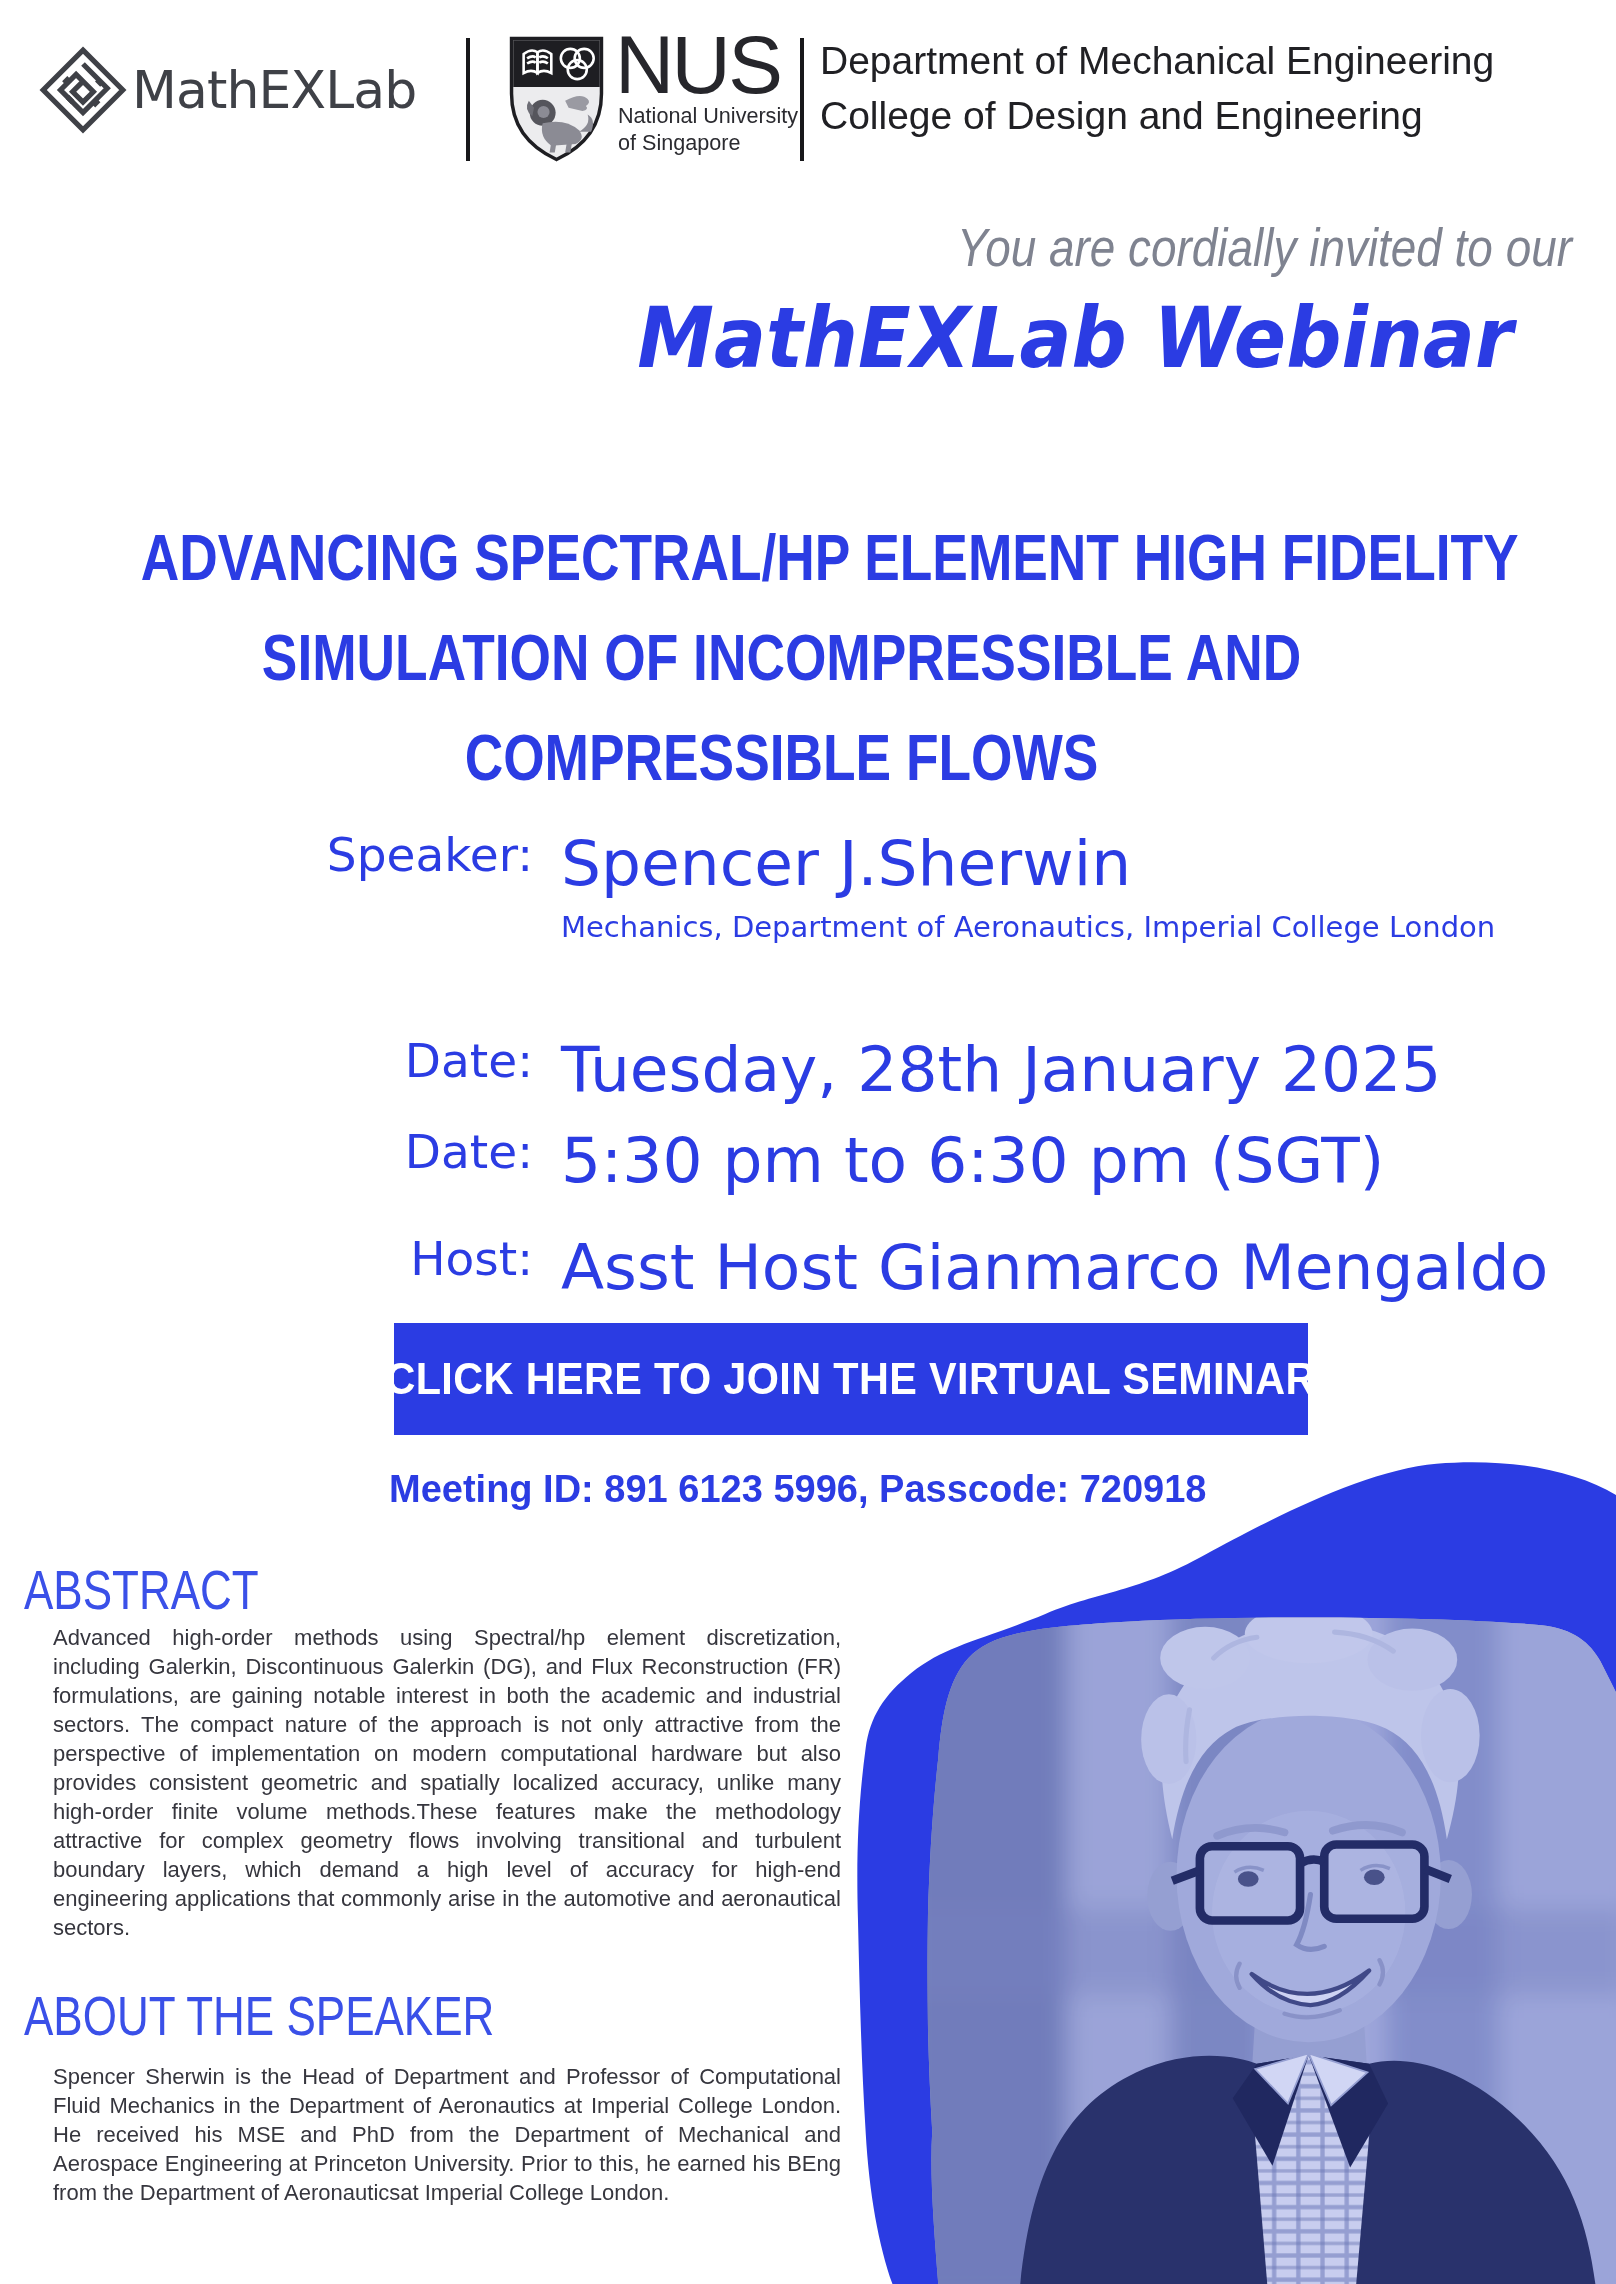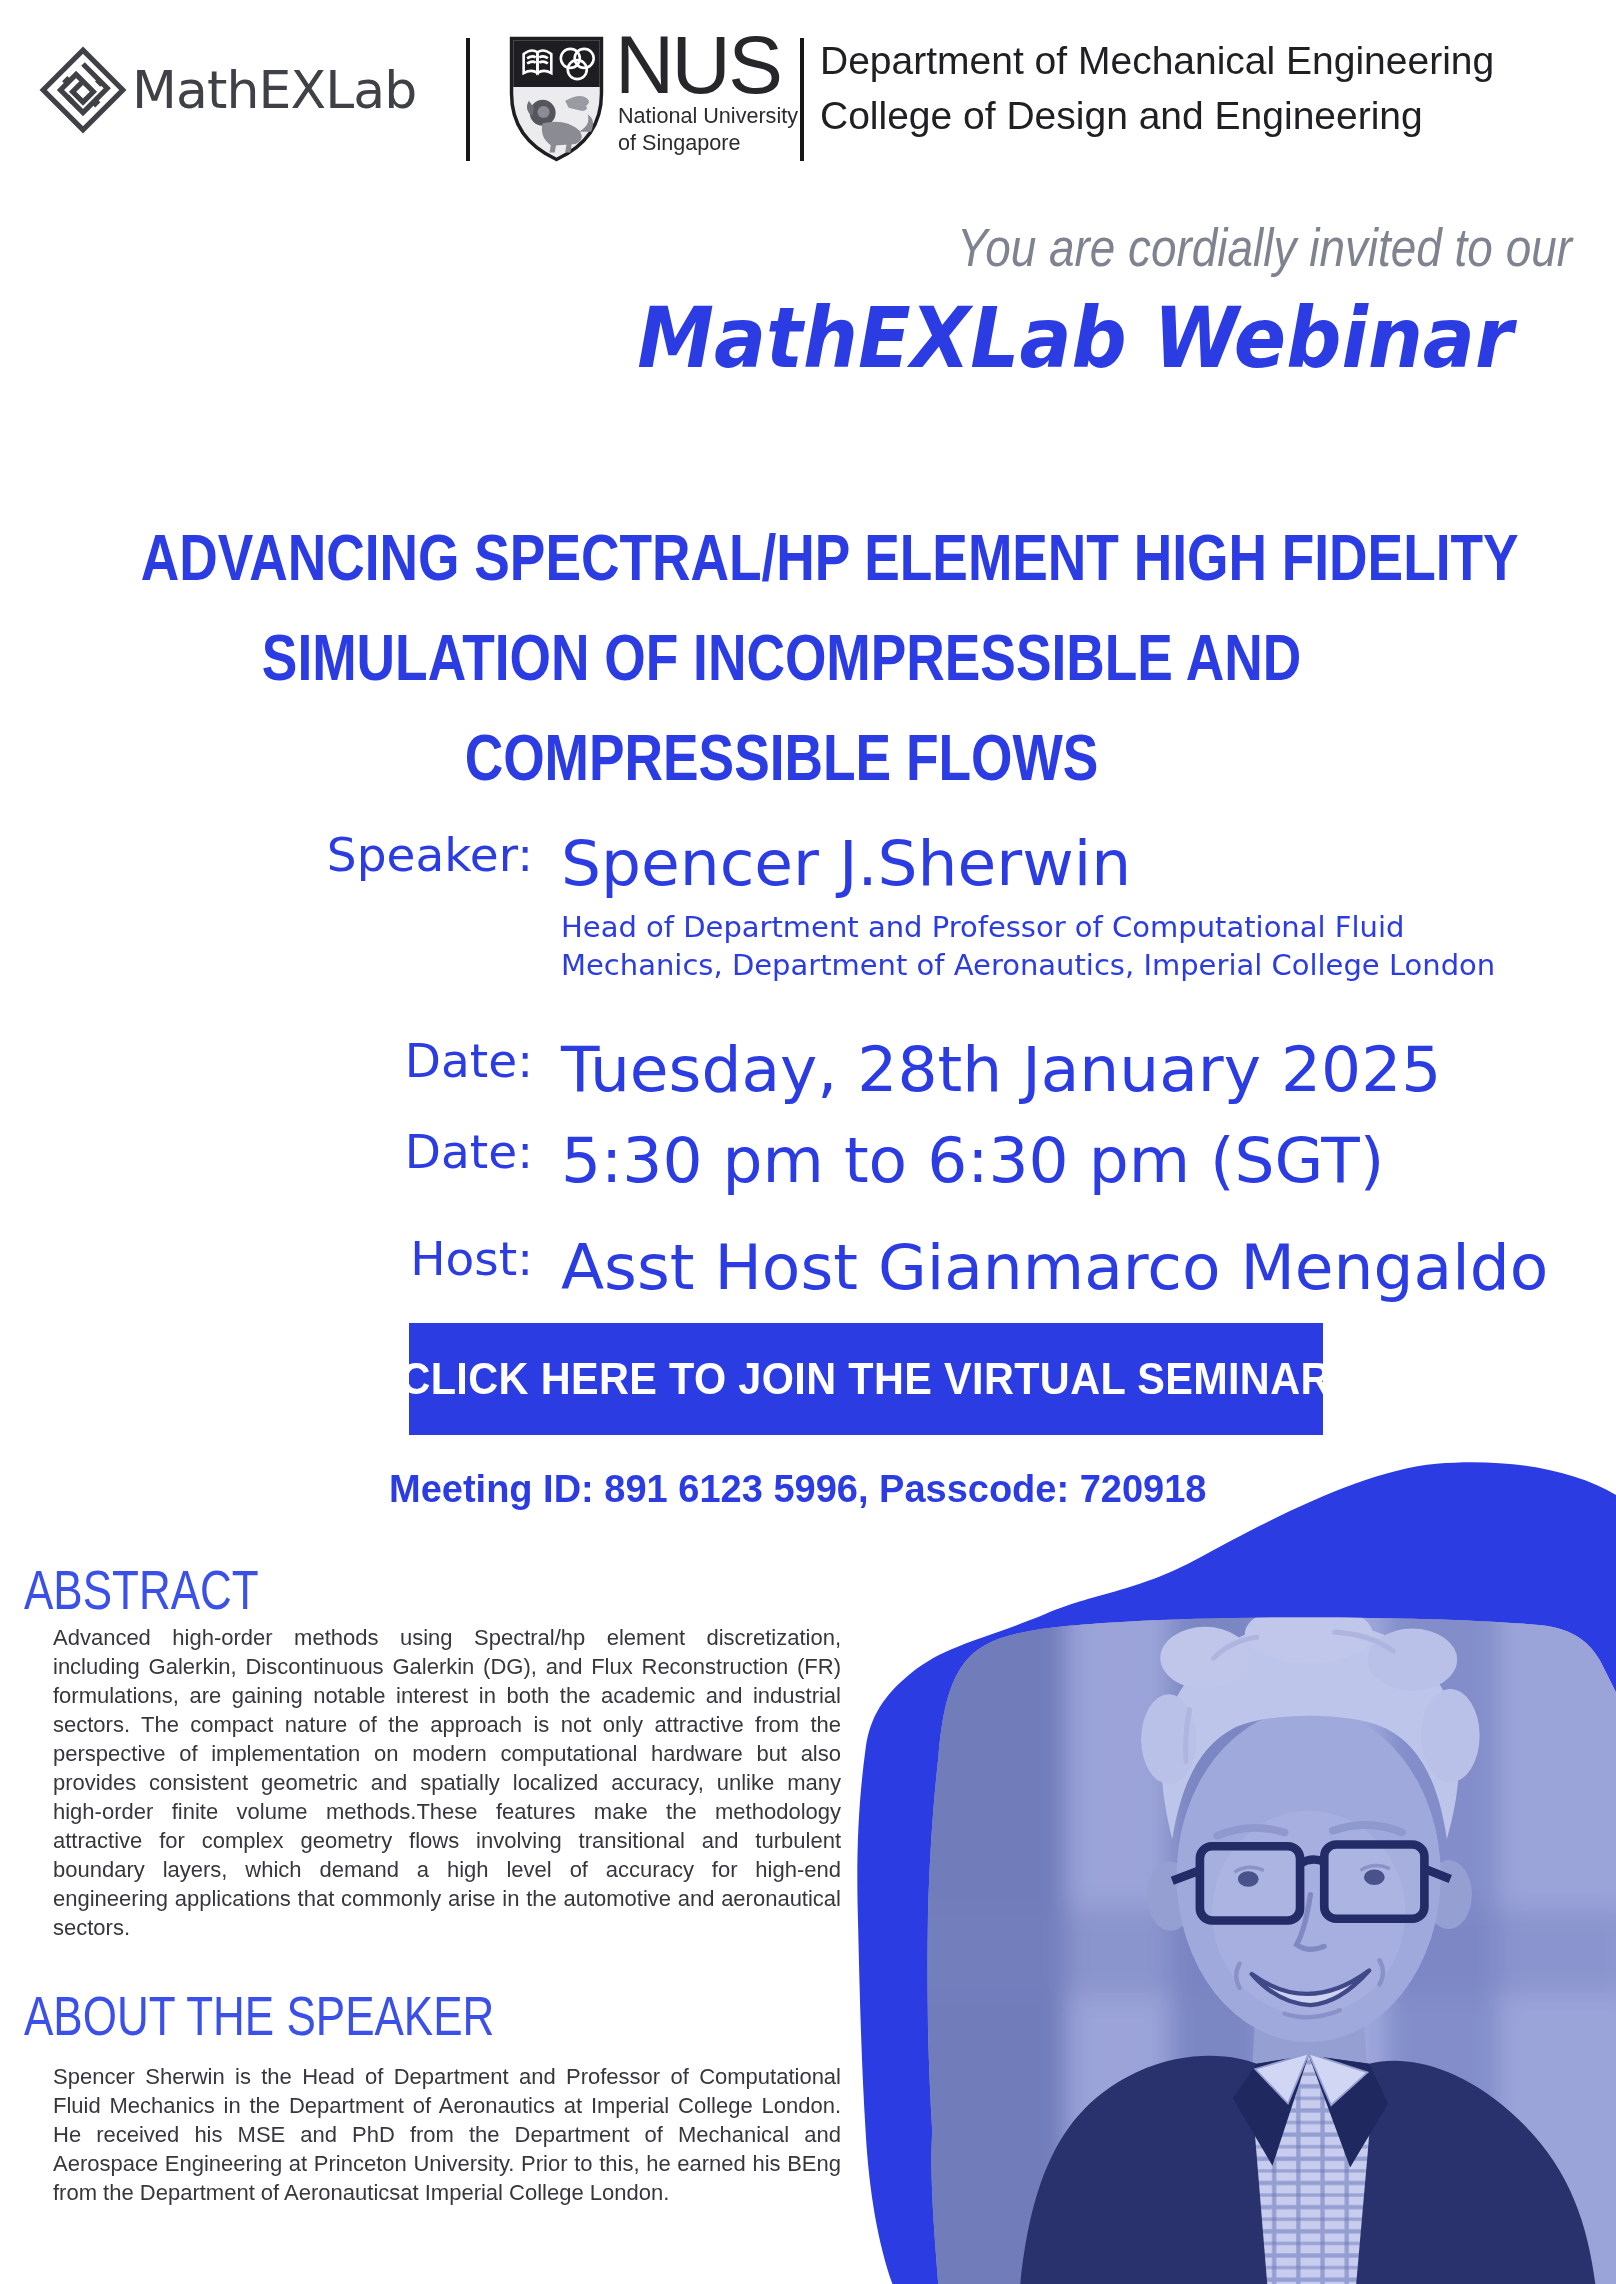--- a/index.html
+++ b/index.html
@@ -35,21 +35,21 @@
 
   
   .lbl{position:absolute;left:0;width:533px;text-align:right;font-size:47px;
        color:var(--primary_blue,#2B3CE3);white-space:nowrap;}
   .val{position:absolute;left:561px;font-size:63px;color:var(--primary_blue,#2B3CE3);white-space:nowrap;}
   .t-speaker{top:827px}.t-date{top:1033px}.t-time{top:1124px}.t-host{top:1231px}
   .role{position:absolute;left:561px;top:908px;font-size:29px;line-height:38px;
        color:var(--primary_blue,#2B3CE3);white-space:nowrap;}
 
   
-  .join-btn{position:absolute;left:409px;top:1323px;width:914px;height:112px;
+  .join-btn{position:absolute;left:394px;top:1323px;width:914px;height:112px;
        background:var(--primary_blue,#2B3CE3);display:flex;align-items:center;justify-content:center;cursor:pointer;}
   .join-btn span{color:#ffffff;font-family:"Liberation Sans",sans-serif;font-weight:bold;
        font-size:45px;letter-spacing:0.4px;transform:scaleX(.92);white-space:nowrap;}
   .meeting{position:absolute;left:389px;top:1468px;width:914px;text-align:left;
        font-family:"Liberation Sans",sans-serif;font-weight:bold;font-size:38px;
        color:var(--primary_blue,#2B3CE3);white-space:nowrap;}
 
   
   .sec-h{position:absolute;left:24px;font-family:"Liberation Sans",sans-serif;font-size:55px;
        line-height:60px;color:var(--heading_blue,#3A50E8);transform:scaleX(.8);
@@ -120,21 +120,20 @@
 
   <div class="title-block">
     <div>ADVANCING SPECTRAL/HP ELEMENT HIGH FIDELITY</div>
     <div>SIMULATION OF INCOMPRESSIBLE AND</div>
     <div>COMPRESSIBLE FLOWS</div>
   </div>
 
   <div class="lbl t-speaker">Speaker:</div>
   <div class="val t-speaker">Spencer J.Sherwin</div>
   <div class="role">
-    <div>Head of Department and Professor of Computational Fluid</div>
     <div>Mechanics, Department of Aeronautics, Imperial College London</div>
   </div>
 
   <div class="lbl t-date">Date:</div>
   <div class="val t-date">Tuesday, 28th January 2025</div>
 
   <div class="lbl t-time">Date:</div>
   <div class="val t-time">5:30 pm to 6:30 pm (SGT)</div>
 
   <div class="lbl t-host">Host:</div>

